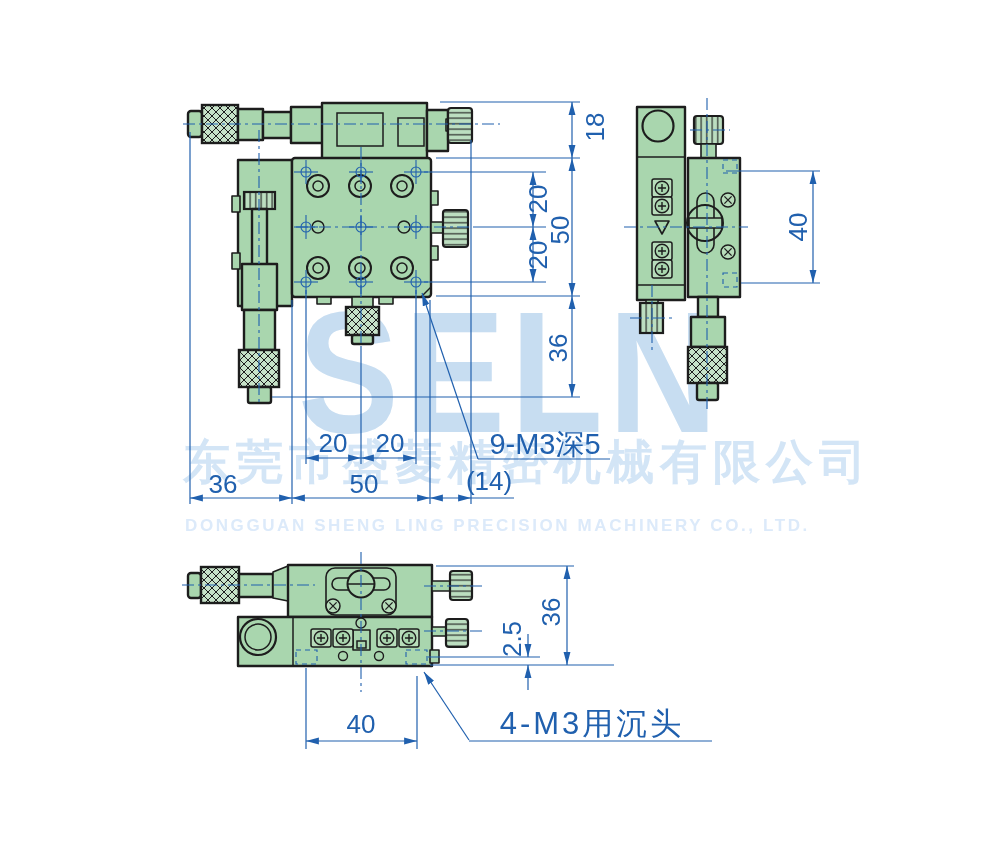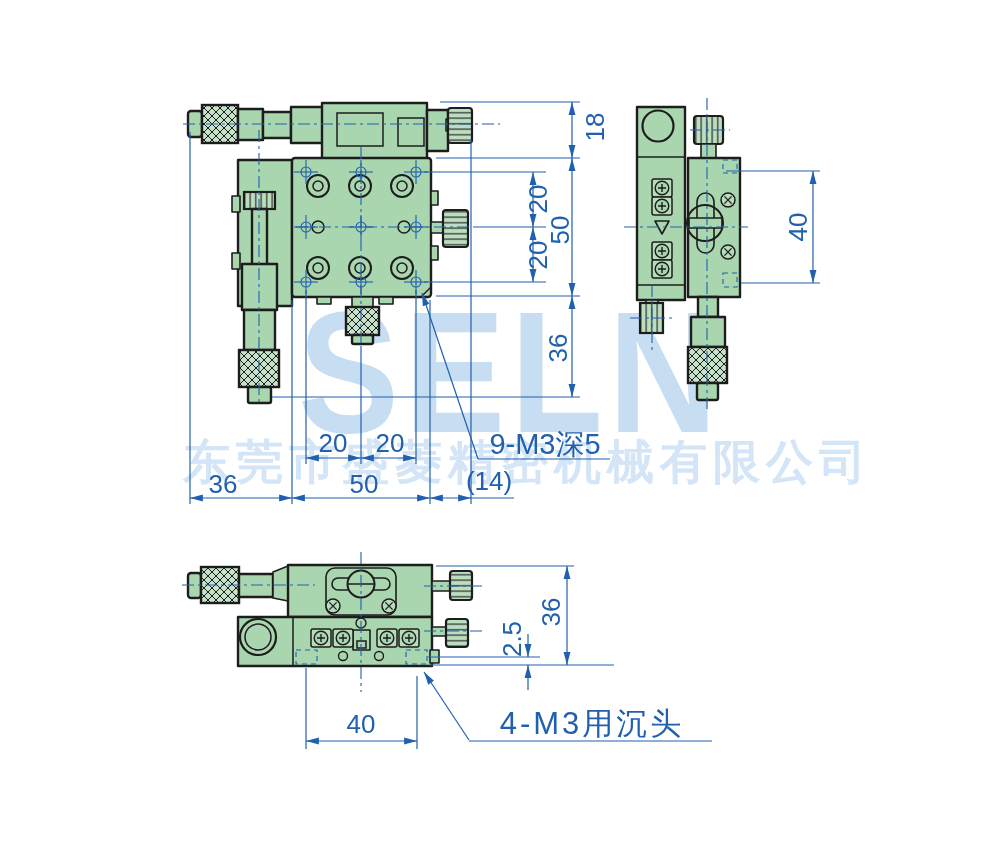--- a/index.html
+++ b/index.html
@@ -26,20 +26,21 @@
   .ctxt2{fill:#2060ae;font-size:31px;letter-spacing:3px;font-family:"Liberation Sans",sans-serif;}
   text{user-select:none;}
 </style>
 </head>
 <body>
 
 <div class="stage">
 
   <div class="wm wm-logo">SELN</div>
   <div class="wm wm-cn">东莞市盛菱精密机械有限公司</div>
+  <div class="wm wm-en">DONGGUAN SHENG LING PRECISION MACHINERY CO., LTD.</div>
 
   <svg class="draw" width="1001" height="853" viewBox="0 0 1001 853">
     <defs>
       <pattern id="pknurl" width="8" height="8" patternUnits="userSpaceOnUse">
         <rect width="8" height="8" fill="#c6e2c8"></rect>
         <path d="M0,8 L8,0 M0,0 L8,8" stroke="#1d1d1d" stroke-width="1"></path>
       </pattern>
       <pattern id="pridgeh" width="8" height="5.5" patternUnits="userSpaceOnUse">
         <rect width="8" height="5.5" fill="#bcdec0"></rect>
         <line x1="0" y1="2.7" x2="8" y2="2.7" stroke="#1d1d1d" stroke-width="1.1"></line>

